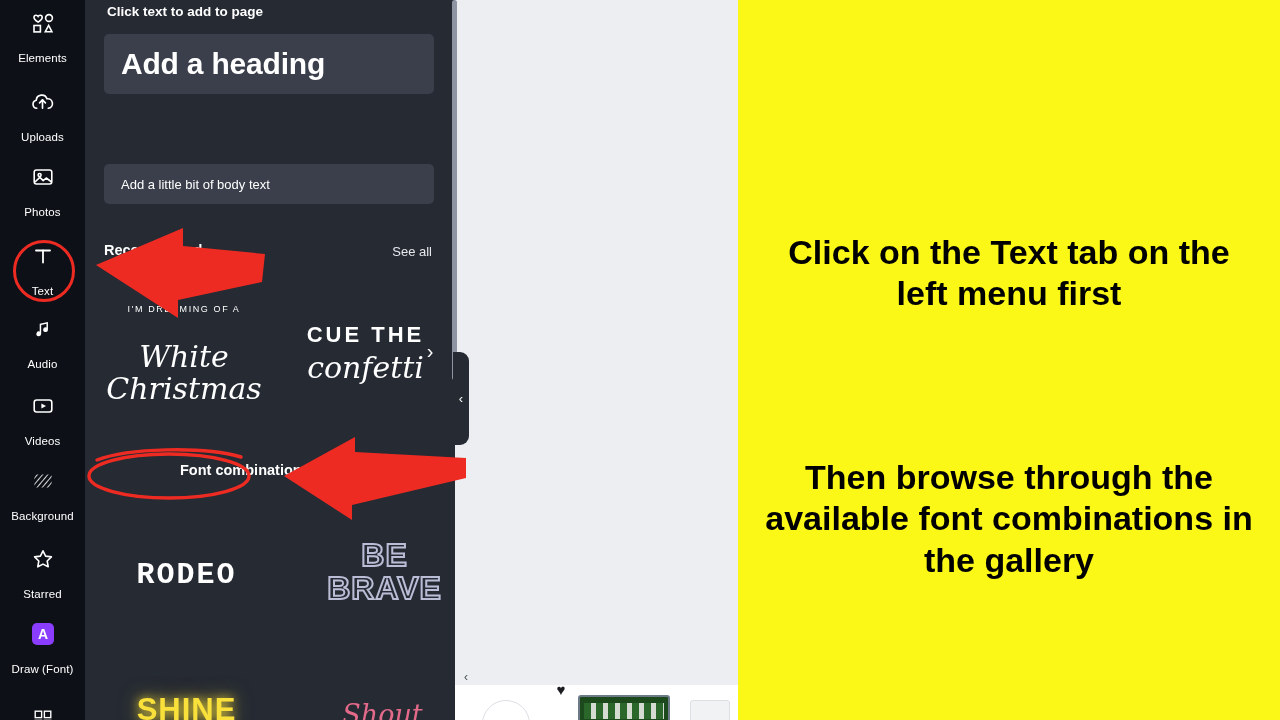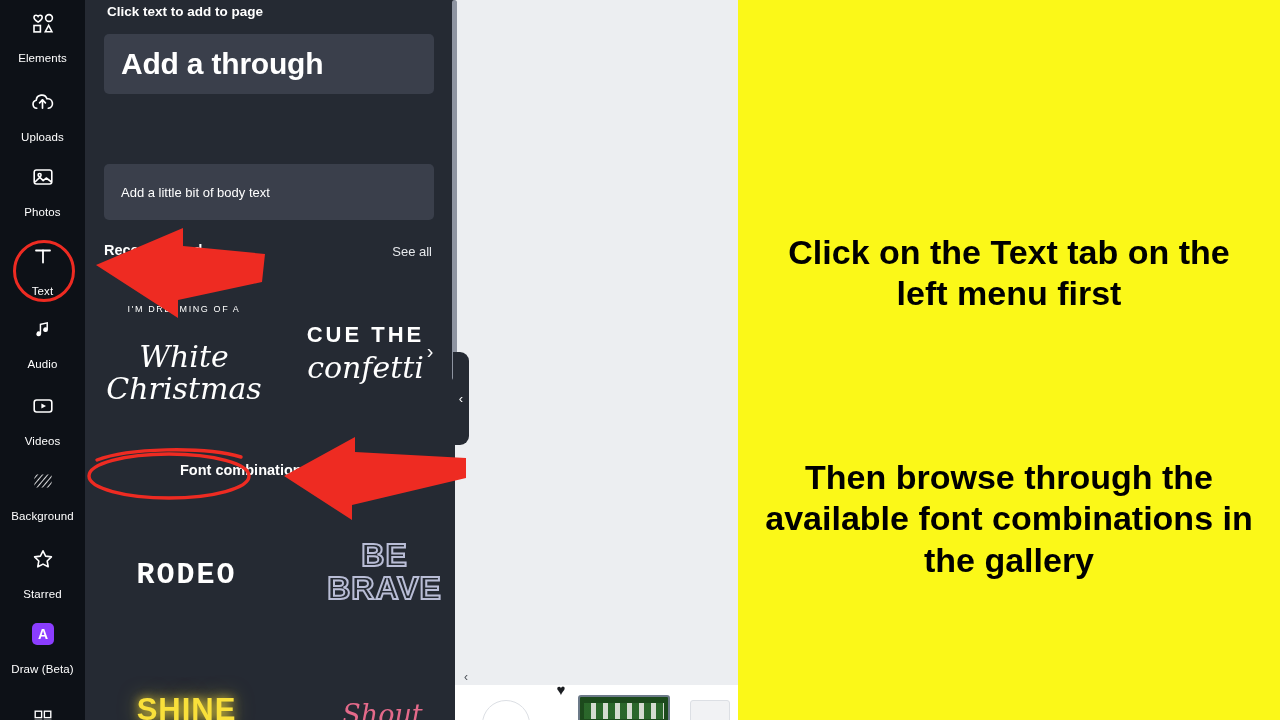--- a/index.html
+++ b/index.html
@@ -80,21 +80,21 @@
     border-radius: 5px;
     color: #fff;
     display: flex;
     align-items: center;
     padding-left: 17px;
   }
   #btn-heading { top: 34px; height: 60px; }
   #btn-heading span { font-size: 30px; font-weight: bold; letter-spacing: -.2px; }
   #btn-subheading { top: 105px; height: 47px; }
   #btn-subheading span { font-size: 18px; font-weight: bold; }
-  #btn-body { top: 164px; height: 56px; }
+  #btn-body { top: 164px; height: 40px; }
   #btn-body span { font-size: 13px; }
 
   #recently-used {
     position: absolute; left: 19px; top: 242px;
     font-size: 14.5px; font-weight: bold; color: #fff;
   }
   #see-all {
     position: absolute; right: 23px; top: 244px;
     font-size: 13px; color: #e6e8ec;
   }
@@ -384,21 +384,21 @@
       <span class="rail-label">Starred</span>
     </div>
 
     <div class="rail-item" style="top:615px">
       <span class="rail-ico">
         <svg width="26" height="26" viewBox="0 0 26 26">
           <rect x="2" y="2" width="22" height="22" rx="5" fill="#8b3dff"></rect>
           <text x="13" y="18.4" text-anchor="middle" font-family="Liberation Sans, sans-serif" font-size="14" font-weight="bold" fill="#fff">A</text>
         </svg>
       </span>
-      <span class="rail-label">Draw (Beta)</span>
+      <span class="rail-label">Draw (Font)</span>
     </div>
 
     <div class="rail-item" style="top:686px">
       <span class="rail-ico">
         <svg width="22" height="22" viewBox="0 0 24 24" fill="none" stroke="#fff" stroke-width="1.5">
           <rect x="3.5" y="3.5" width="7" height="7"></rect>
             <rect x="13.5" y="3.5" width="7" height="7"></rect>
           <rect x="3.5" y="13.5" width="7" height="7"></rect>
             <rect x="13.5" y="13.5" width="7" height="7"></rect>
         </svg>
@@ -406,21 +406,21 @@
     </div>
   </div>
 
   <div id="text-circle"></div>
 
   <div id="panel">
 
     <div id="panel-hd">Click text to add to page</div>
 
     <div class="txt-btn" id="btn-heading">
-      <span>Add a through</span>
+      <span>Add a heading</span>
     </div>
     <div class="txt-btn" id="btn-body">
       <span>Add a little bit of body text</span>
     </div>
 
     <div id="recently-used">Recently used</div>
     <div id="see-all">See all</div>
 
     <div class="art" id="art-white">
       <span class="sm">I'M DREAMING OF A</span>

